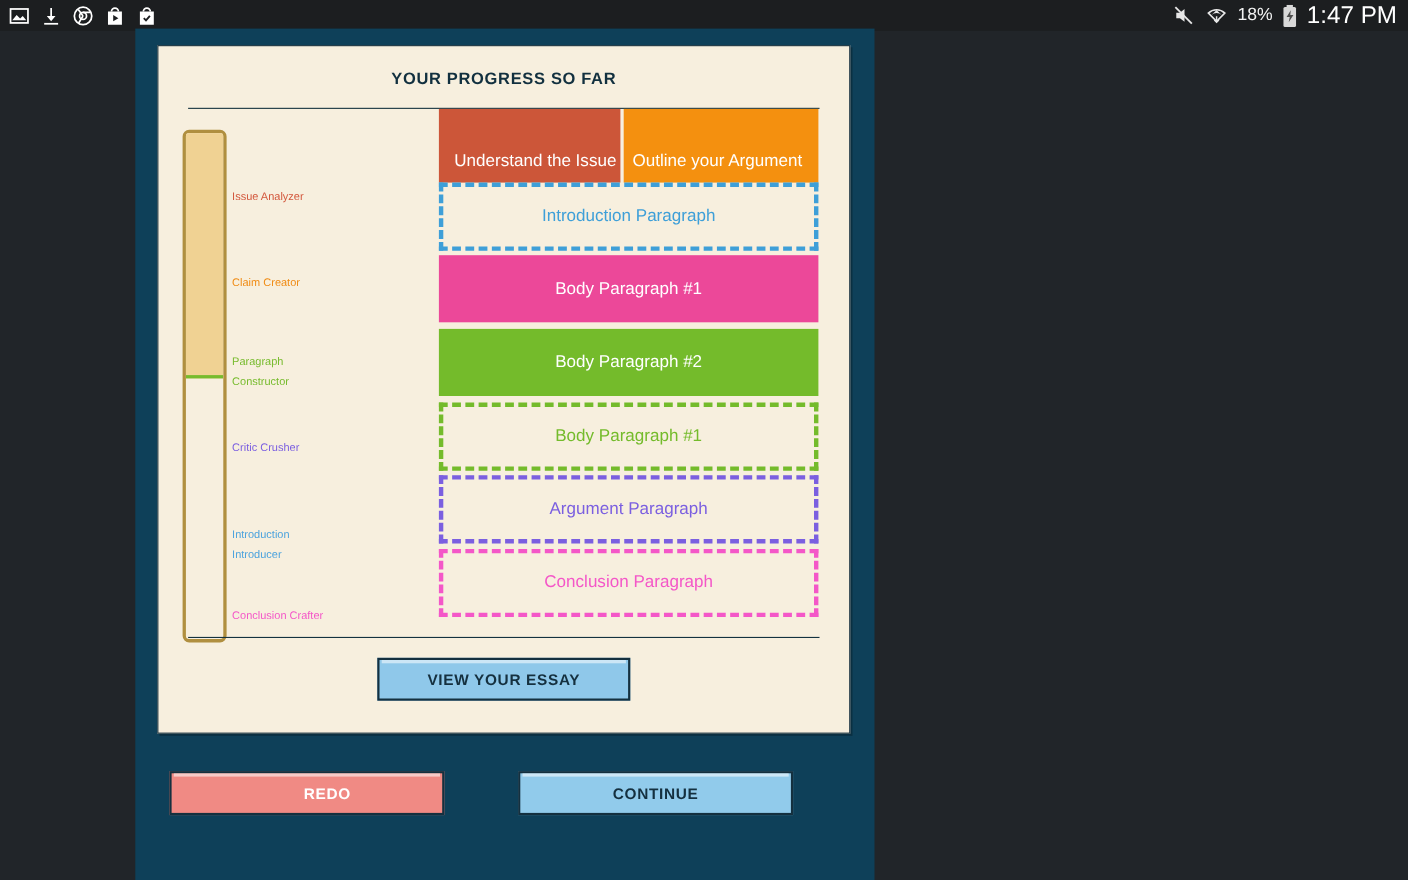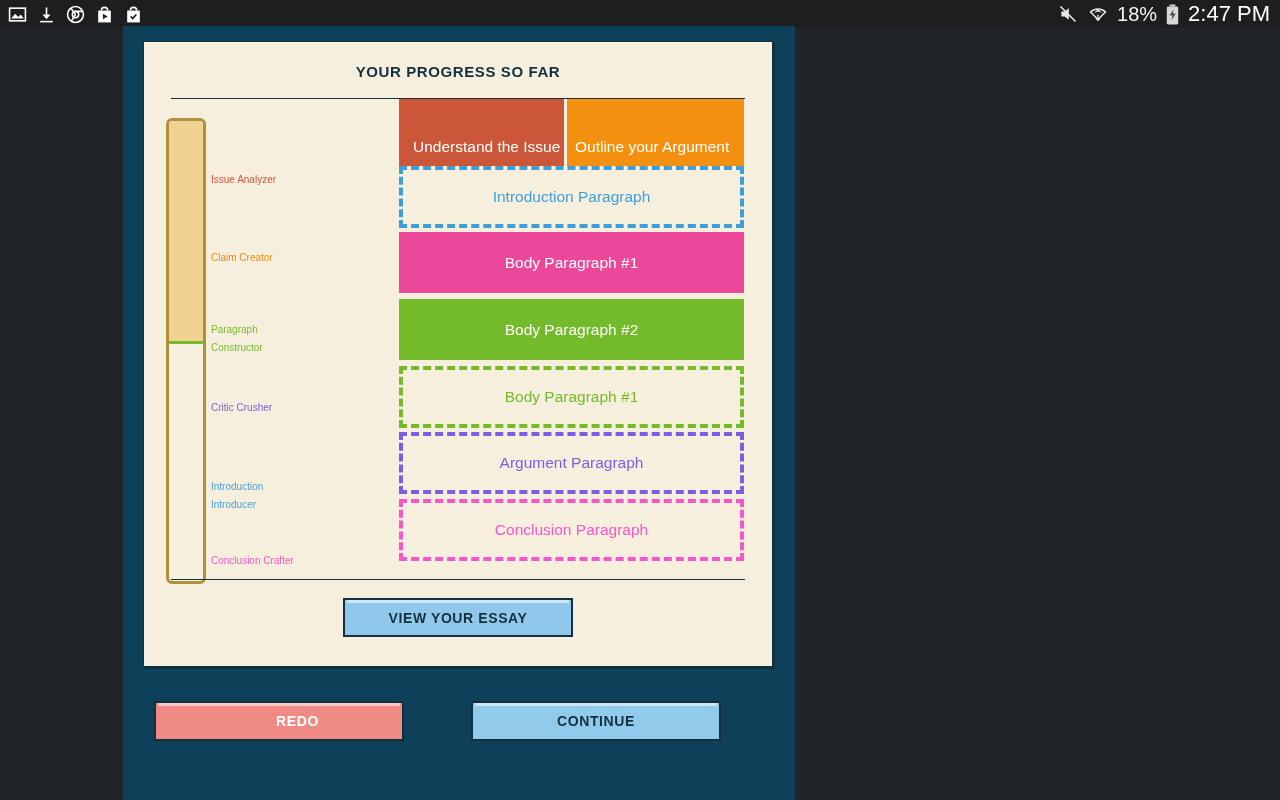--- a/index.html
+++ b/index.html
@@ -20,21 +20,21 @@
     height: 28px;
     background: #1c1e20;
     display: flex;
     align-items: center;
     justify-content: space-between;
     padding: 0 10px 0 8px;
   }
   .status-left { display: flex; align-items: center; gap: 10px; }
   .status-right { display: flex; align-items: center; gap: 8px; }
   .sb-icon { display: inline-flex; align-items: center; justify-content: center; }
-  .sb-pct { color: #f2f2f2; font-size: 20px; }
+  .sb-pct { color: #f2f2f2; font-size: 16px; }
   .sb-clock { color: #ffffff; font-size: 22px; }
 
   
   .app {
     position: absolute;
     top: 26px;
     left: 123px;
     width: 672px;
     height: 774px;
     background: #0e4059;
@@ -265,21 +265,21 @@
         </svg>
     </span>
     <span class="sb-pct">18%</span>
     <span class="sb-icon">
       <svg width="15" height="21" viewBox="0 0 14 22">
           <rect x="4" y="0.5" width="6" height="2" fill="#d8d8d8"></rect>
           <rect x="1" y="2.5" width="12" height="19" rx="1.5" fill="#d8d8d8"></rect>
           <path d="M8 5.5L4 12h3l-1 5 4.5-7H7.5z" fill="#4e4e4e"></path>
         </svg>
     </span>
-    <span class="sb-clock">2:47 PM</span>
+    <span class="sb-clock">1:47 PM</span>
   </div>
 </div>
 
 <div class="app">
 
   <div class="card">
 
     <div class="card-title">YOUR PROGRESS SO FAR</div>
     <div class="rule"></div>
 

